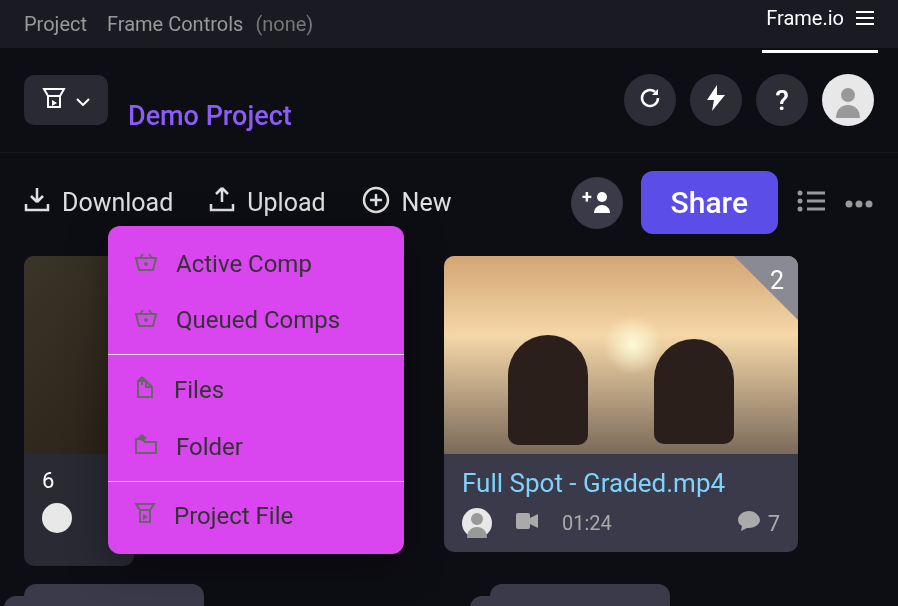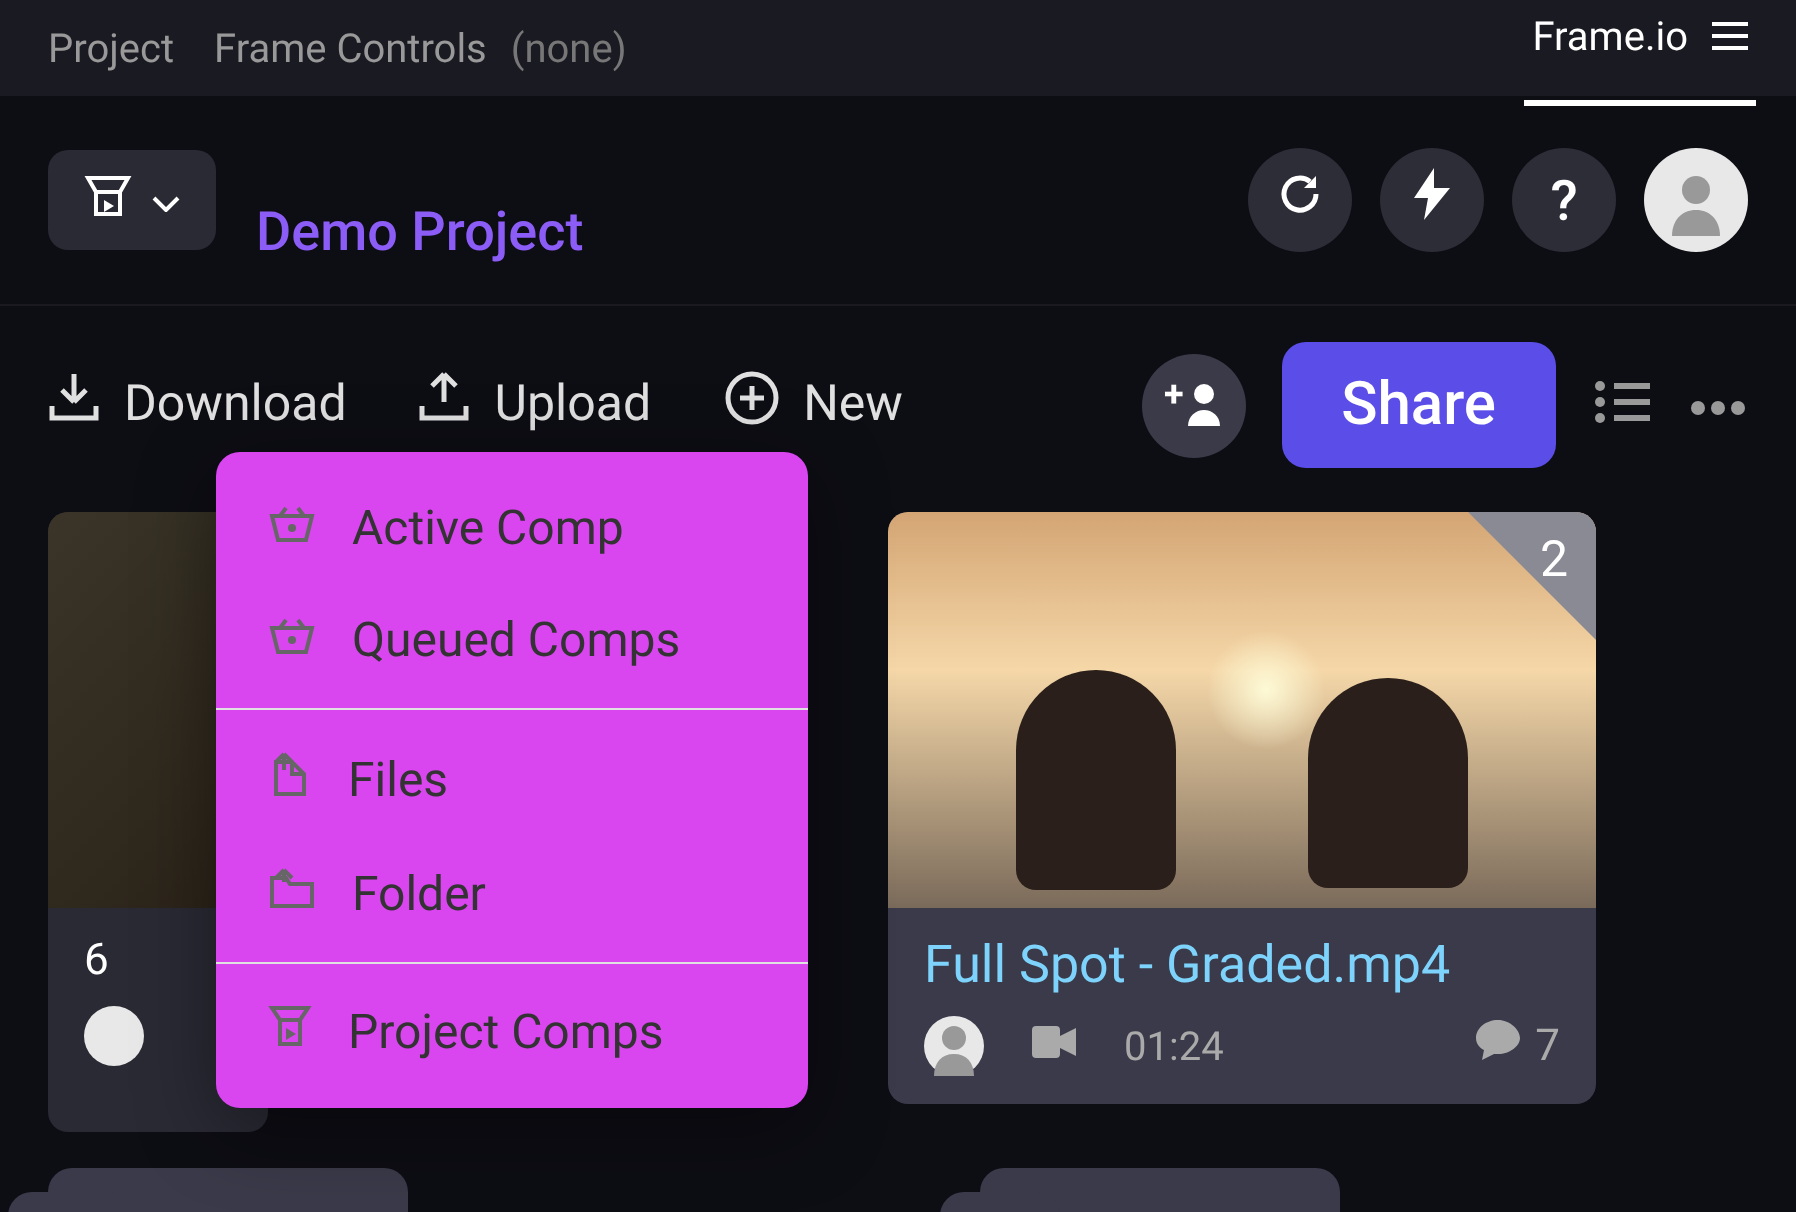--- a/index.html
+++ b/index.html
@@ -544,15 +544,15 @@
     <span>Folder</span>
   </div>
   <div class="dropdown-divider"></div>
   <div class="dropdown-item">
     <span>
       <svg width="22" height="22" viewBox="0 0 22 22" fill="none">
           <path stroke="#666" stroke-width="2" d="M2 2h18L16 8H6L2 2z M6 8v12h10V8"></path>
           <path fill="#666" d="M9 12l5 3-5 3z"></path>
         </svg>
     </span>
-    <span>Project Comps</span>
+    <span>Project File</span>
   </div>
 </div>
 
 </body></html>

